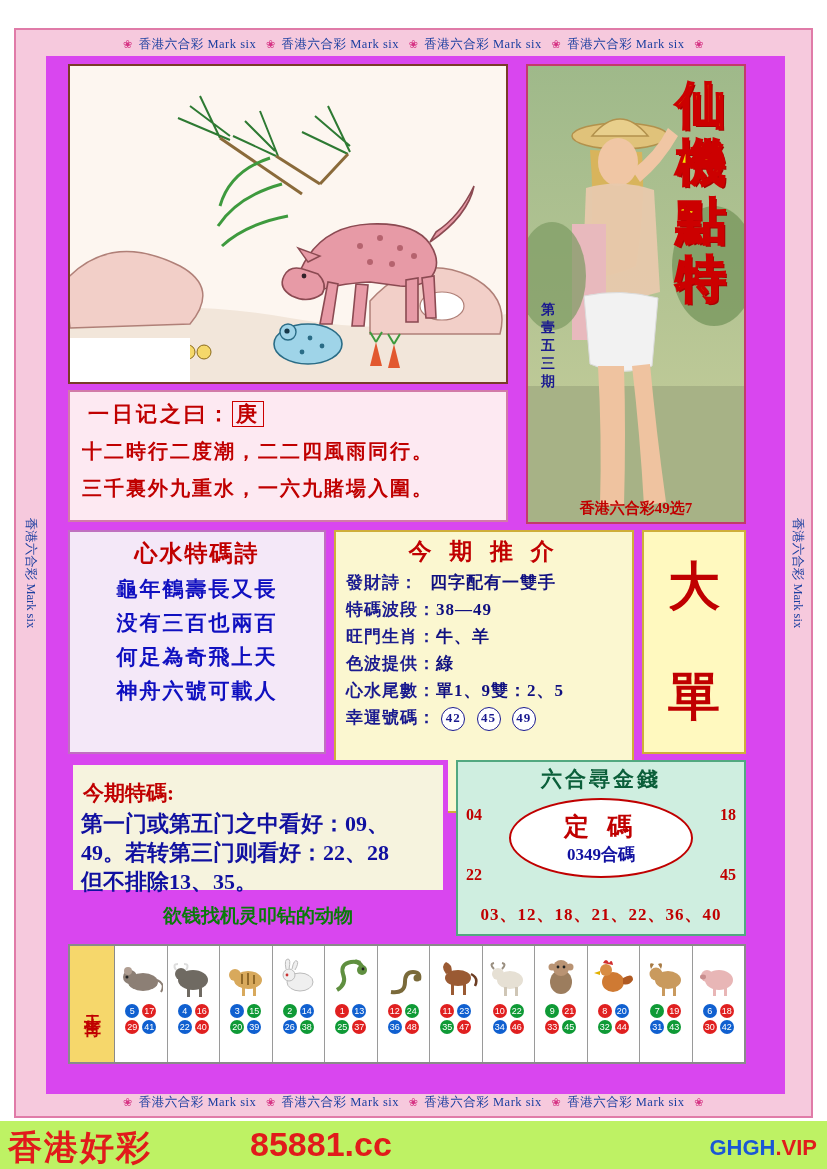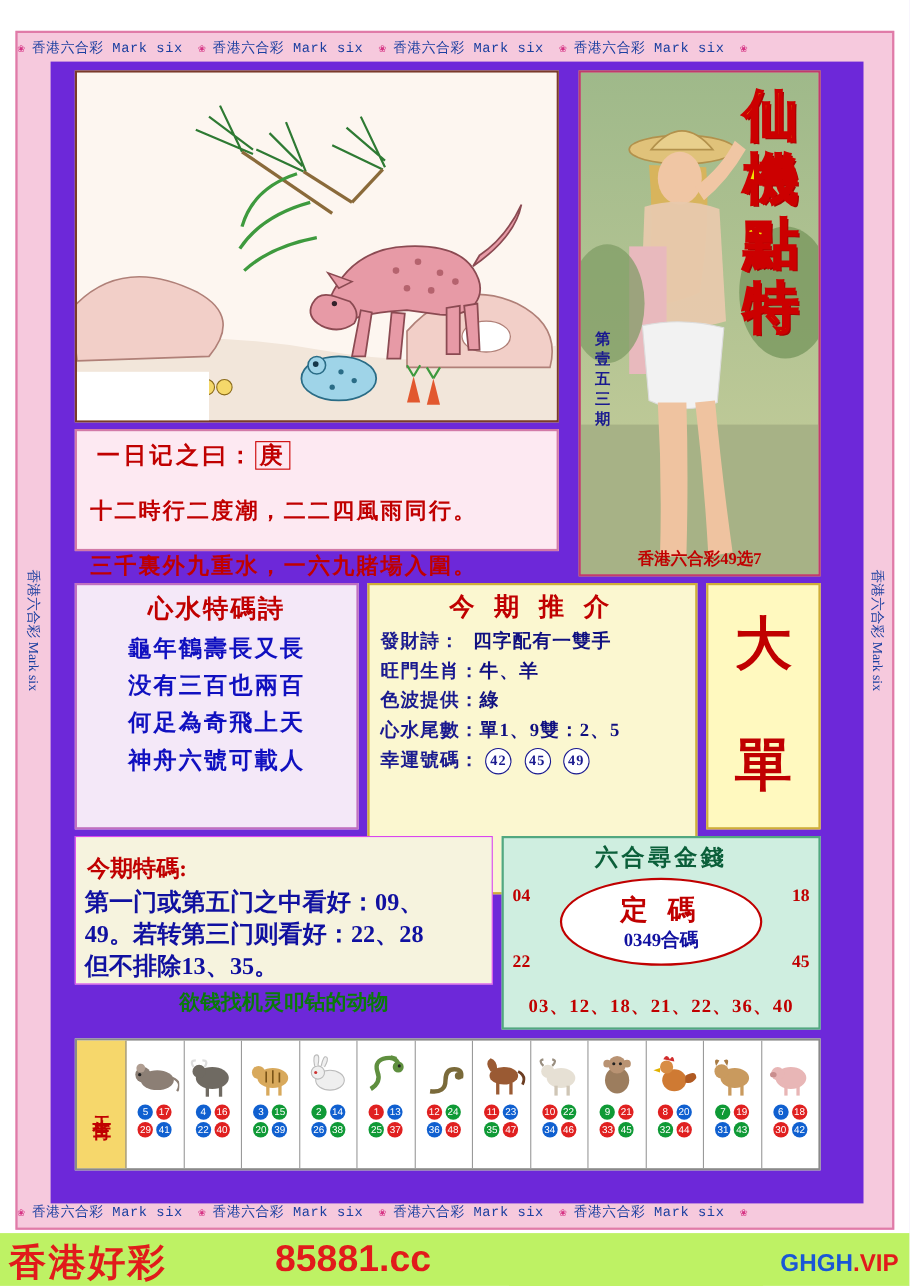--- a/index.html
+++ b/index.html
@@ -3,67 +3,67 @@
 <meta charset="utf-8">
 <style>
   html,body{margin:0;padding:0;background:#ffffff;}
   body{width:827px;height:1169px;font-family:"Liberation Serif",serif;}
   .page{position:relative;width:827px;height:1169px;overflow:hidden;background:#fff;}
 
   
   .poster{position:absolute;left:14px;top:28px;width:799px;height:1090px;background:#f6c9dd;border:2px solid #e07ba8;box-sizing:border-box;}
 
   
-  .mark-top,.mark-bottom{position:absolute;left:0;width:100%;height:22px;line-height:22px;font-family:Liberation Mono, monospace;font-size:12.5px;color:#1b3fa0;text-align:left;letter-spacing:0.5px;white-space:nowrap;overflow:hidden;}
+  .mark-top,.mark-bottom{position:absolute;left:0;width:100%;height:22px;line-height:22px;font-family:Liberation Serif, serif;font-size:12.5px;color:#1b3fa0;text-align:center;letter-spacing:0.5px;white-space:nowrap;overflow:hidden;}
   .mark-top{top:3px;}
   .mark-bottom{bottom:3px;}
   .mark-seg{margin:0 6px;}
   .clover{color:#d63384;font-size:11px;}
   .mark-left,.mark-right{position:absolute;top:0;width:24px;height:100%;overflow:hidden;}
   .mark-left{left:2px;}
   .mark-right{right:2px;}
   .vtext{position:absolute;top:50%;left:50%;transform:translate(-50%,-50%) rotate(90deg);transform-origin:center;white-space:nowrap;font-size:12.5px;color:#1b3fa0;font-family:"Liberation Serif",serif;}
 
   
-  .inner{position:absolute;left:30px;top:26px;width:739px;height:1038px;background:#6d28d9;box-sizing:border-box;}
+  .inner{position:absolute;left:30px;top:26px;width:739px;height:1038px;background:#d946ef;box-sizing:border-box;}
 
   
   .art-box{position:absolute;left:22px;top:8px;width:440px;height:320px;background:#fdf4ef;border:2px solid #7a3b2a;box-sizing:border-box;overflow:hidden;}
   .art-svg{position:absolute;left:0;top:0;}
 
   .girl-box{position:absolute;left:480px;top:8px;width:220px;height:460px;background:#b9c9a6;border:2px solid #c23b6b;box-sizing:border-box;overflow:hidden;}
   .girl-svg{position:absolute;left:0;top:0;}
   .title-vert{position:absolute;right:6px;top:10px;width:74px;text-align:center;font-family:"Liberation Serif",serif;font-size:50px;line-height:58px;font-weight:bold;color:#f2e400;-webkit-text-stroke:2px #c00;text-shadow:2px 2px 0 #a00;}
   .issue-vert{position:absolute;left:10px;top:235px;width:20px;font-size:14px;color:#1a1a8f;font-weight:bold;line-height:18px;text-align:center;}
   .girl-caption{position:absolute;left:0;bottom:4px;width:100%;text-align:center;font-size:15px;font-weight:bold;color:#c00000;}
 
   
-  .poem{position:absolute;left:22px;top:334px;width:440px;height:111px;background:#fde9f2;border:2px solid #d27aa8;box-sizing:border-box;padding:6px 10px;}
+  .poem{position:absolute;left:22px;top:334px;width:440px;height:132px;background:#fde9f2;border:2px solid #d27aa8;box-sizing:border-box;padding:6px 10px;}
   .poem .l1{font-size:21px;color:#c00000;font-weight:bold;letter-spacing:3px;margin:2px 0 4px 8px;}
   .poem .l1 .boxed{border:1px solid #c00;padding:0 3px;}
-  .poem .l2,.poem .l3{font-size:20px;color:#c00000;font-weight:bold;letter-spacing:2px;margin:23px 0 0 2px;}
+  .poem .l2,.poem .l3{font-size:20px;color:#c00000;font-weight:bold;letter-spacing:2px;margin:10px 0 0 2px;}
 
   
   .xinshui{position:absolute;left:22px;top:474px;width:258px;height:224px;background:#f4e8f8;border:2px solid #c070c0;box-sizing:border-box;}
   .xinshui h3{margin:6px 0 2px;text-align:center;font-size:23px;color:#c00000;font-weight:bold;letter-spacing:2px;}
   .xinshui p{margin:6px 16px 0;text-align:center;font-size:21px;color:#1010c0;font-weight:bold;letter-spacing:2px;}
 
   .tuijie{position:absolute;left:288px;top:474px;width:300px;height:283px;background:#fbf7d0;border:2px solid #cfae3a;box-sizing:border-box;}
   .tuijie h3{margin:4px 0 2px;text-align:center;font-size:23px;color:#c00000;font-weight:bold;letter-spacing:6px;}
   .tuijie .row{font-size:17px;color:#1a1a8f;font-weight:bold;margin:4px 0 0 10px;letter-spacing:1px;}
   .tuijie .row .lbl{display:inline-block;min-width:84px;}
   .tuijie .row .val{color:#101080;}
   .balls{display:inline-block;}
   .ball{display:inline-block;width:22px;height:22px;line-height:20px;border-radius:50%;border:1.5px solid #1a1a8f;text-align:center;font-size:13px;color:#1a1a8f;background:#fff;margin-right:6px;vertical-align:middle;}
 
   .dadan{position:absolute;left:596px;top:474px;width:104px;height:224px;background:#fff9bf;border:2px solid #cfae3a;box-sizing:border-box;display:flex;flex-direction:column;align-items:center;justify-content:space-around;}
   .dadan span{font-size:52px;font-weight:bold;color:#c00000;line-height:1;}
 
   
-  .tema{position:absolute;left:22px;top:704px;width:380px;height:135px;background:#f6f3de;border:1px solid #d946ef;box-sizing:border-box;padding:12px 8px;}
+  .tema{position:absolute;left:22px;top:704px;width:380px;height:135px;background:#f6f3de;border:5px solid #d946ef;box-sizing:border-box;padding:12px 8px;}
   .tema h3{margin:2px 0 4px 2px;font-size:21px;color:#c00000;font-weight:bold;}
   .tema p{margin:3px 0;font-size:22px;color:#1010a0;font-weight:bold;line-height:26px;}
   .tema .last{text-align:center;color:#0a7a0a;font-size:19px;margin-top:8px;}
 
   .jinqian{position:absolute;left:410px;top:704px;width:290px;height:176px;background:#cfeee0;border:2px solid #52a880;box-sizing:border-box;}
   .jinqian h3{margin:3px 0 0;text-align:center;font-size:21px;color:#0b5f3a;font-weight:bold;letter-spacing:3px;}
   .jq-corner{position:absolute;font-size:16px;font-weight:bold;color:#c00000;}
   .jq-tl{left:8px;top:44px;}
   .jq-tr{right:8px;top:44px;}
   .jq-bl{left:8px;top:104px;}
@@ -256,20 +256,23 @@
         <p>何足為奇飛上天</p>
         <p>神舟六號可載人</p>
       </div>
 
       <div class="tuijie">
         <h3>今 期 推 介</h3>
         <div class="row">
           <span class="lbl">發財詩：</span><span class="val">四字配有一雙手</span>
         </div>
         <div class="row">
+          <span class="lbl">特碼波段：</span><span class="val">38—49</span>
+        </div>
+        <div class="row">
           <span class="lbl">旺門生肖：</span><span class="val">牛、羊</span>
         </div>
         <div class="row">
           <span class="lbl">色波提供：</span><span class="val">綠</span>
         </div>
         <div class="row">
           <span class="lbl">心水尾數：</span><span class="val">單1、9雙：2、5</span>
         </div>
         <div class="row">
           <span class="lbl">幸運號碼：</span>

